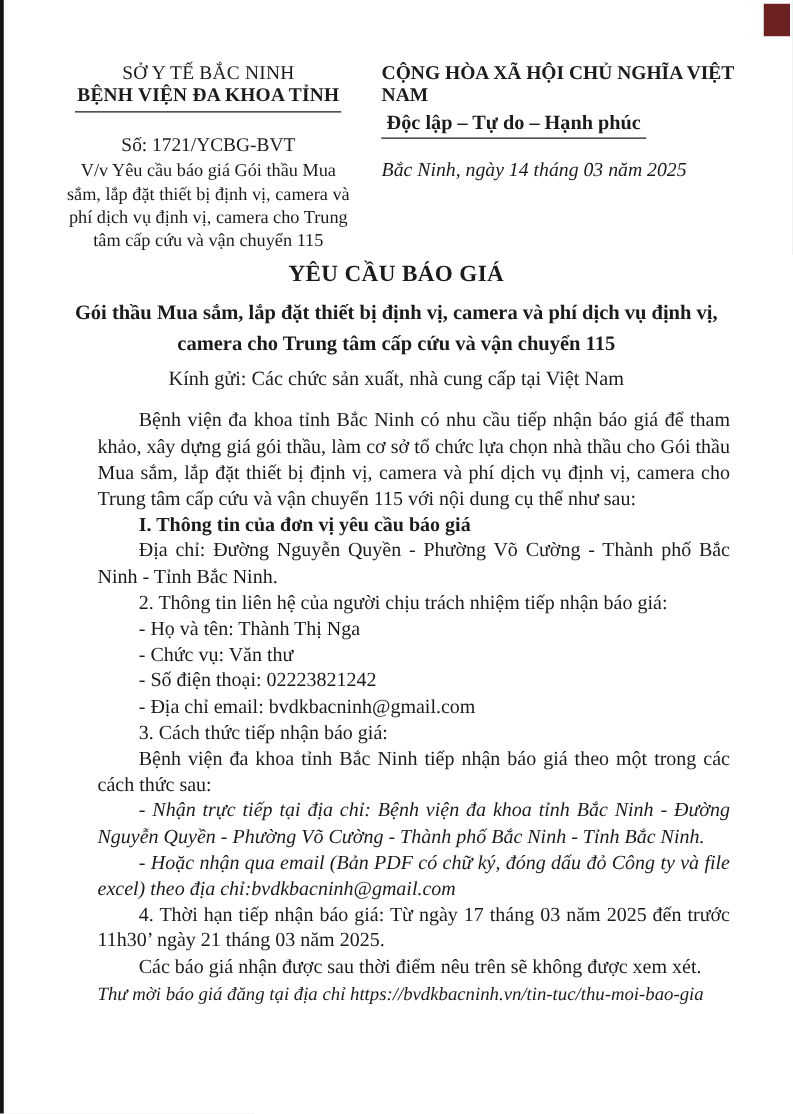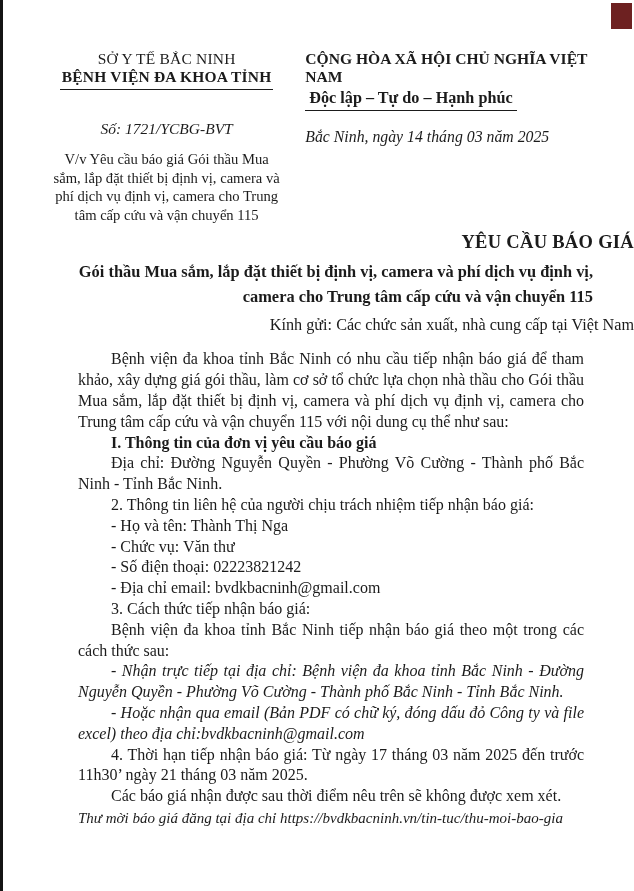--- a/index.html
+++ b/index.html
@@ -23,29 +23,29 @@
     background:#6d2121;
   }
   .header { display:flex; padding:50px 16px 0 28px; }
   .h-left  { width:47%; text-align:center; }
   .h-right { width:53%; text-align:left; }
   .department { font-size:15.5px; letter-spacing:.2px; }
   .organization {
     font-size:15.5px; font-weight:bold; letter-spacing:.2px;
     display:inline-block; border-bottom:1.5px solid #1b1b1b; padding:0 2px 3px;
   }
-  .doc-number { font-size:15.5px; margin-top:30px;font-style:italic; }
-  .subject { font-size:14.6px; width:232px; margin:12px auto 0; line-height:18.6px; }
+  .doc-number { font-size:15.5px; margin-top:18px; }
+  .subject { font-size:14.6px; width:232px; margin:2px auto 0; line-height:18.6px; }
   .national-title { font-size:15.6px; font-weight:bold; }
   .motto {
     font-size:16.2px; font-weight:bold; margin-top:3px;
     display:inline-block; border-bottom:1.5px solid #1b1b1b; padding:0 4px 2px;
   }
   .place-date { font-style:italic; font-size:15.8px; margin-top:17px; }
-  .title-block { text-align:right; margin-top:8px; }
+  .title-block { text-align:center; margin-top:8px; }
   .doc-title { font-size:18.5px; font-weight:bold; letter-spacing:.3px; }
   .doc-package { font-size:16.4px; font-weight:bold; width:552px; margin:6px auto 0; line-height:25px; }
   .salutation { font-size:16.2px; margin-top:7px; }
   .body-text { margin:14px 50px 0 78px; font-size:16px; line-height:20.8px; text-align:justify; }
   .para { margin:0; text-indent:33px; }
   .para.bold   { font-weight:bold; }
   .para.italic { font-style:italic; }
   .footer-note { margin:3px 50px 0 78px; font-style:italic; font-size:15px; }
 </style>
 </head>

